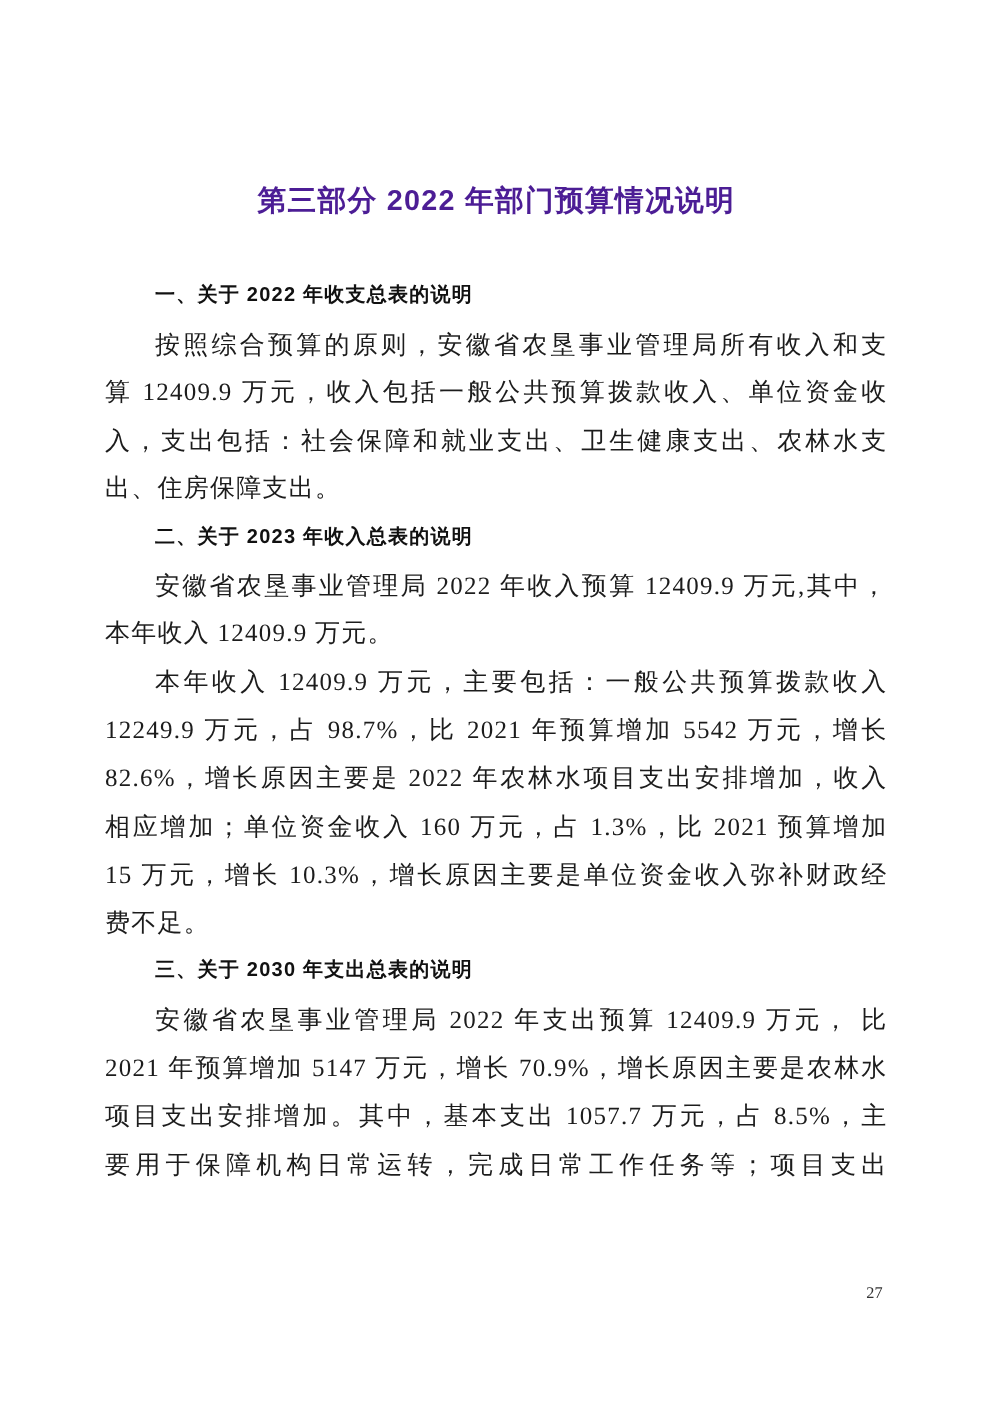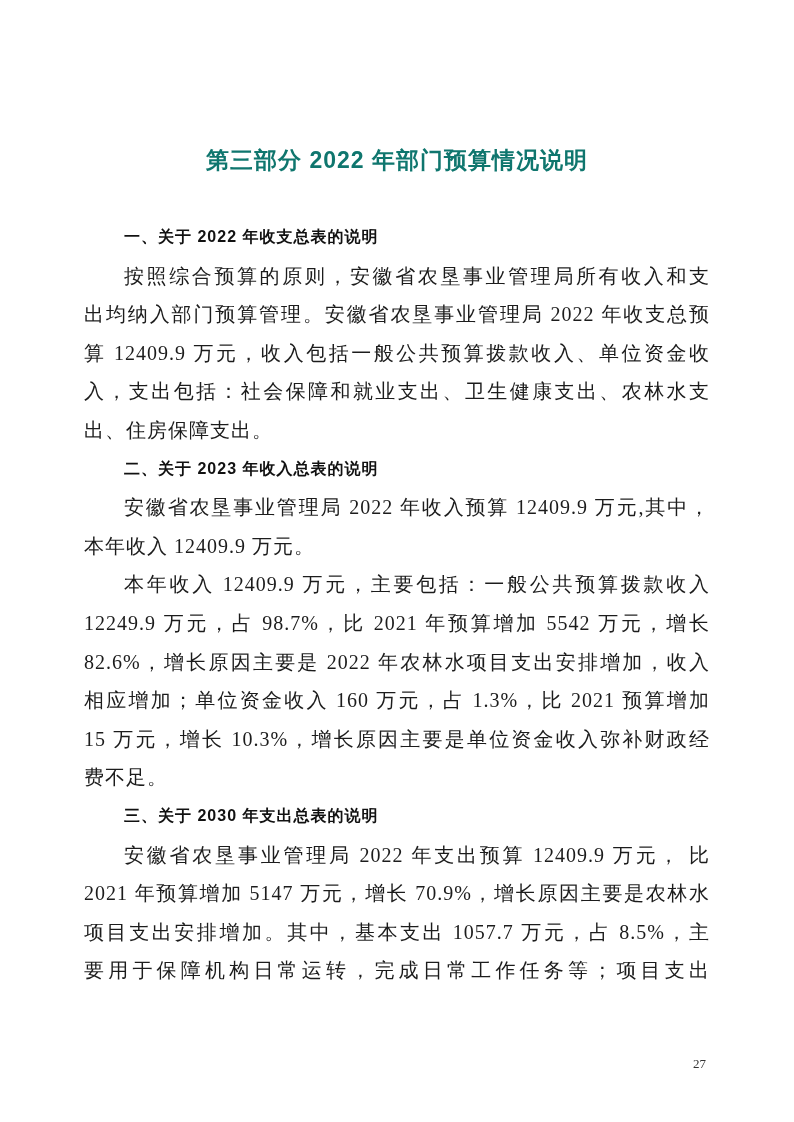--- a/index.html
+++ b/index.html
@@ -20,21 +20,21 @@
   .content {
     padding: 142px 84px 0 84px;
   }
   .doc-title {
     font-family: "Liberation Sans", "DejaVu Sans", sans-serif;
     font-weight: bold;
     font-size: 23px;
     line-height: 36px;
     letter-spacing: 1px;
     text-align: center;
-    color: #0f766e;
+    color: #4c1d95;
     margin-bottom: 40px;
     white-space: pre;
   }
   .heading {
     font-family: "Liberation Sans", "DejaVu Sans", sans-serif;
     font-weight: bold;
     font-size: 16px;
     line-height: 38.6px;
     letter-spacing: 1px;
     text-indent: 2.5em;
@@ -50,39 +50,38 @@
     white-space: nowrap;
     overflow: hidden;
   }
   .line.first { text-indent: 2em; }
   .line.last {
     text-align: center;
     text-align-last: left;
   }
   .page-number {
     position: absolute;
-    top: 1056px;
+    top: 1026px;
     right: 88px;
     font-size: 13px;
     line-height: 16px;
     color: #333333;
     font-family: "Liberation Serif", "DejaVu Serif", serif;
   }
 </style>
 </head>
 <body>
 
 <div class="page">
   <div class="content">
     <div class="doc-title">第三部分 2022 年部门预算情况说明</div>
     <div>
         <div class="heading">一、关于 2022 年收支总表的说明</div>
         <div class="para">
           <div class="line first">按照综合预算的原则，安徽省农垦事业管理局所有收入和支</div>
-          <div class="line">出均纳入部门预算管理。安徽省农垦事业管理局 2022 年收支总预</div>
           <div class="line">算 12409.9 万元，收入包括一般公共预算拨款收入、单位资金收</div>
           <div class="line">入，支出包括：社会保障和就业支出、卫生健康支出、农林水支</div>
           <div class="line last">出、住房保障支出。</div>
         </div>
         <div class="heading">二、关于 2023 年收入总表的说明</div>
         <div class="para">
           <div class="line first">安徽省农垦事业管理局 2022 年收入预算 12409.9 万元,其中，</div>
           <div class="line last">本年收入 12409.9 万元。</div>
         </div>
         <div class="para">

